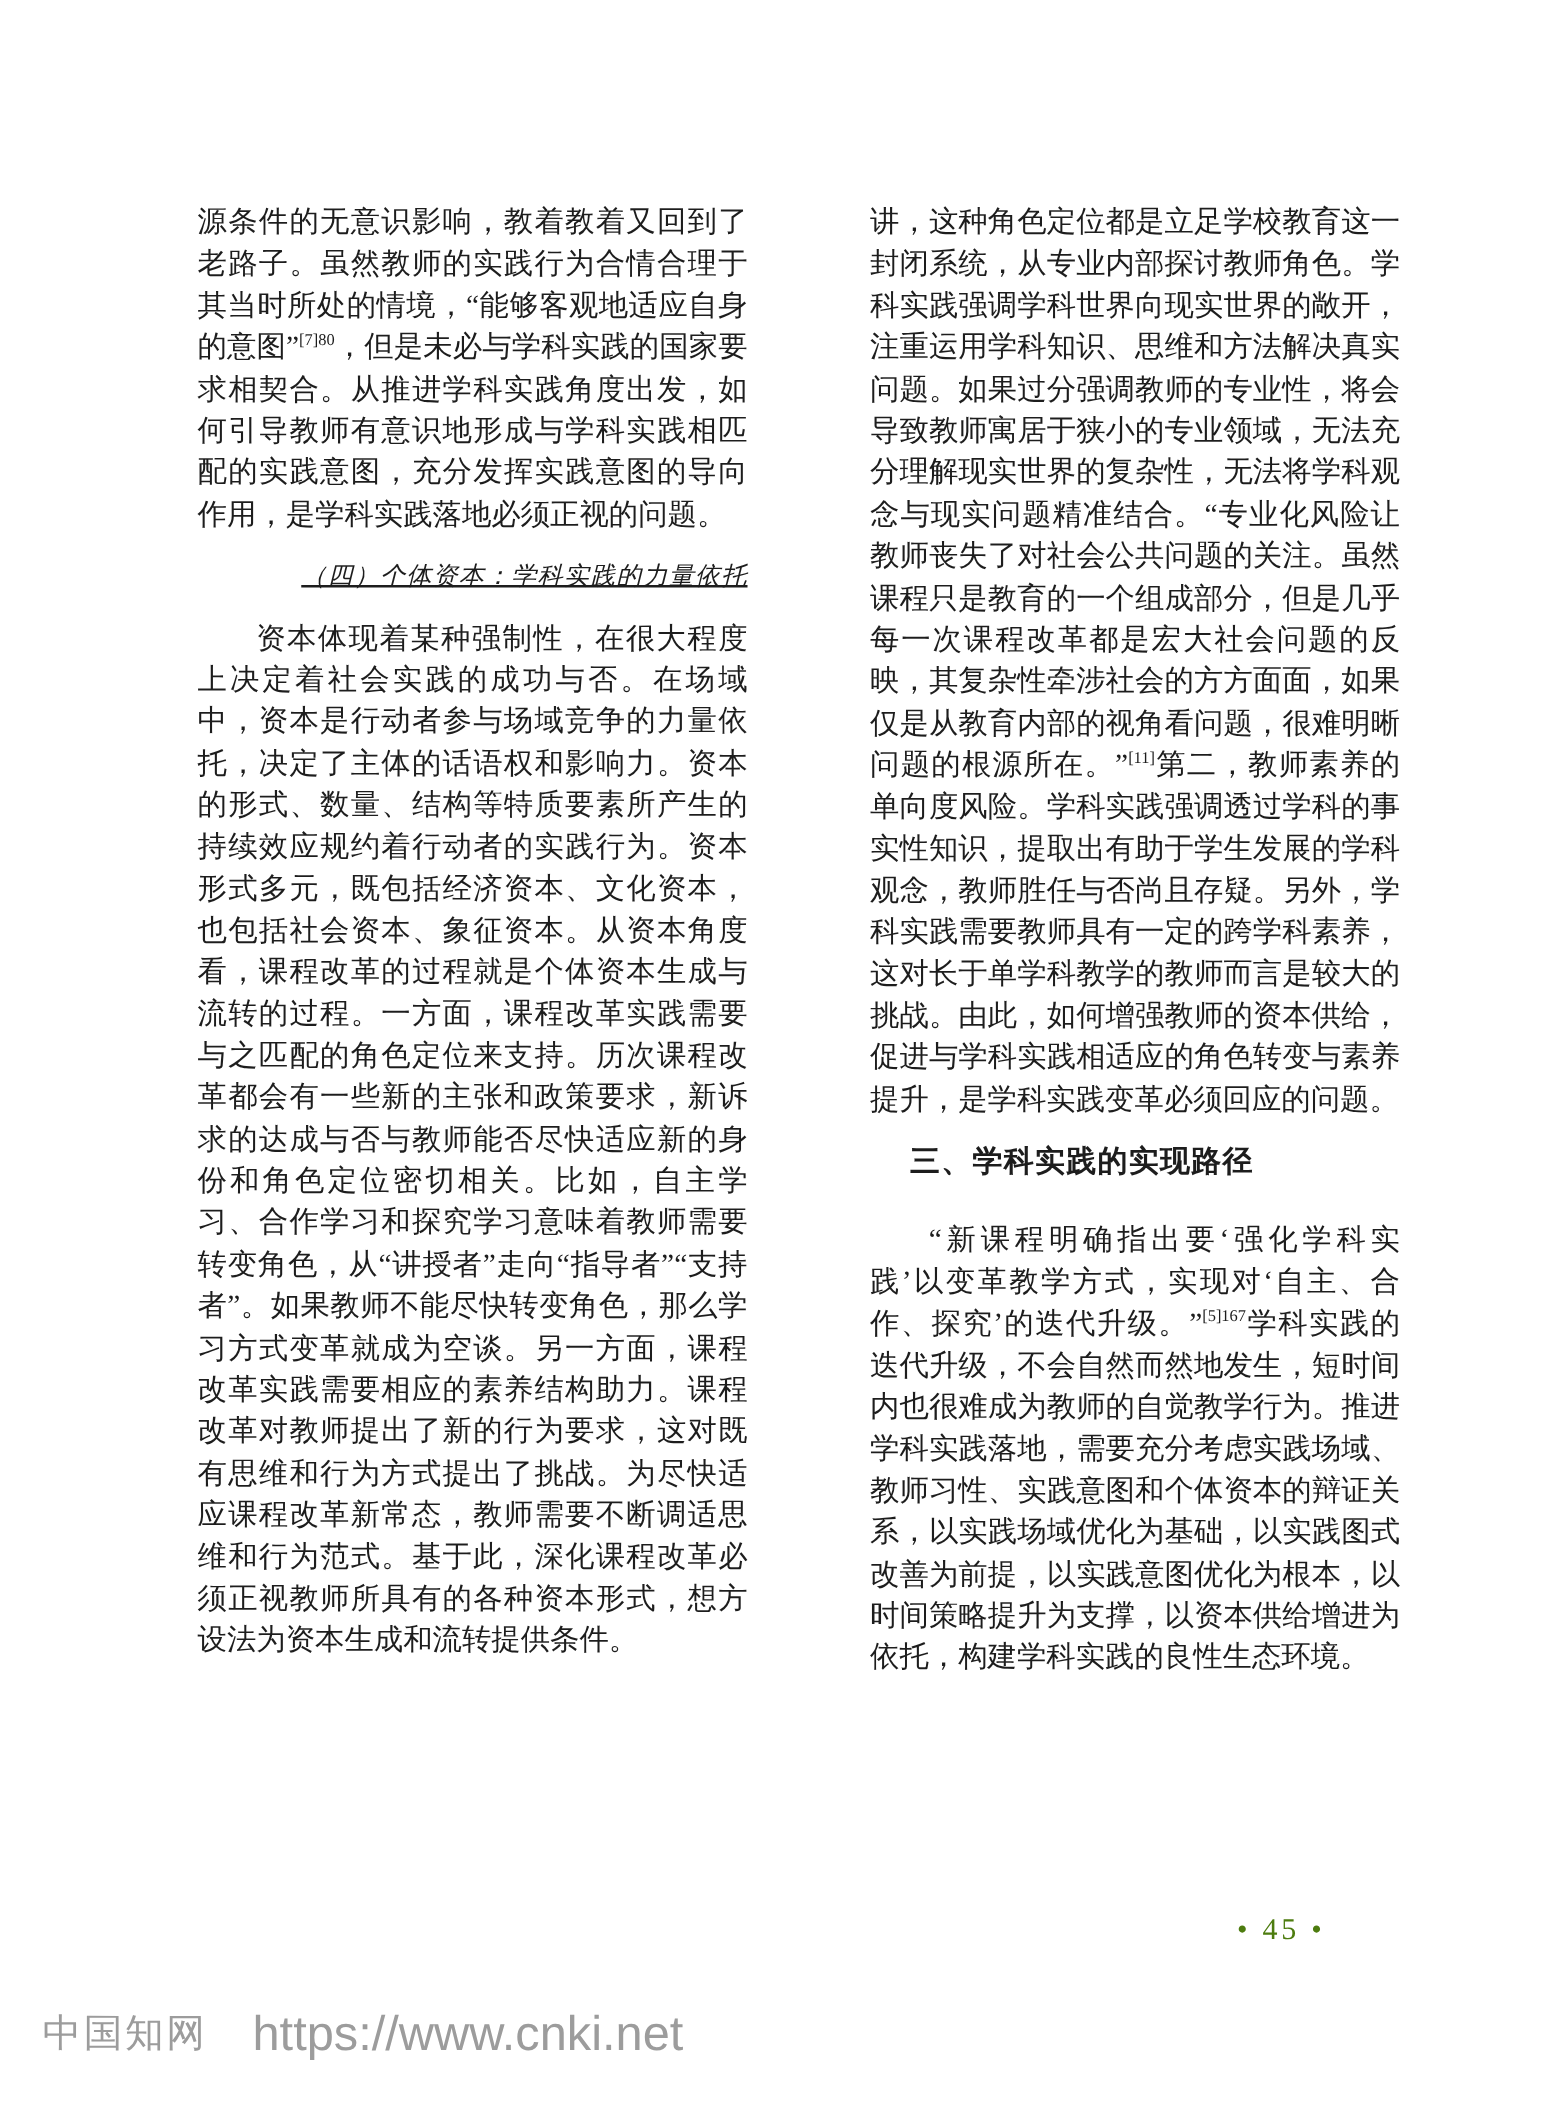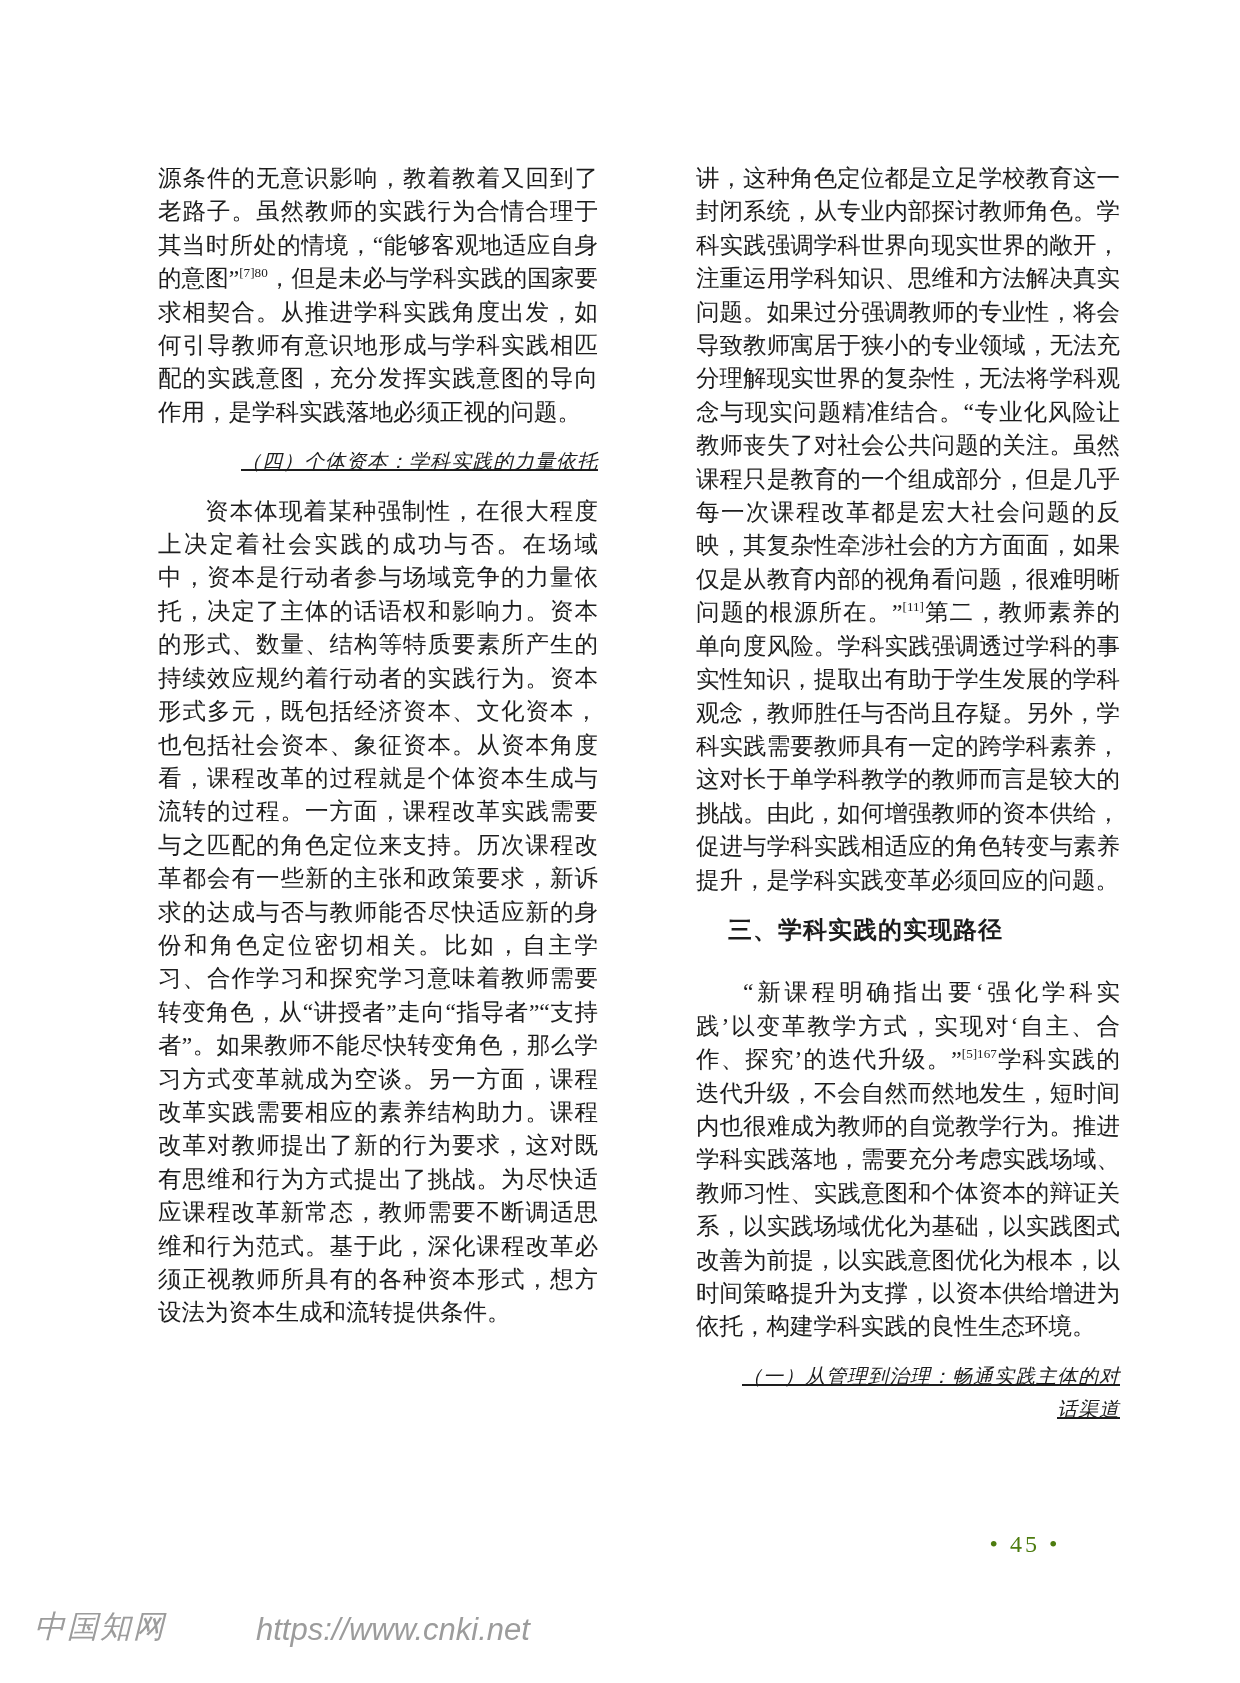--- a/index.html
+++ b/index.html
@@ -53,42 +53,40 @@
     text-align: center;
     font-size: 24px;
     letter-spacing: 3px;
     color: #4d7c0f;
   }
   .footer {
     position: absolute;
     left: 34px;
     top: 1606px;
     display: flex;
-    align-items: flex-end;
-    gap: 46px;
+    align-items: flex-start;
+    gap: 36px;
     color: #9c9c9c;
     font-family: "Liberation Sans", "DejaVu Sans", sans-serif;
-    font-style: italic;
   }
   .footer .brand { font-size: 31px; letter-spacing: 2px; }
-  .footer .url   { font-size: 31px; margin-left: 44px; }
+  .footer .url   { font-size: 39px; }
 </style>
 </head>
 <body>
 
 <div class="page">
   <div class="col col-left">
       <div class="par cont">源条件的无意识影响，教着教着又回到了老路子。虽然教师的实践行为合情合理于其当时所处的情境，“能够客观地适应自身的意图”<sup>[7]80</sup>，但是未必与学科实践的国家要求相契合。从推进学科实践角度出发，如何引导教师有意识地形成与学科实践相匹配的实践意图，充分发挥实践意图的导向作用，是学科实践落地必须正视的问题。</div>
       <div class="par sub">（四）个体资本：学科实践的力量依托</div>
       <div class="par p">资本体现着某种强制性，在很大程度上决定着社会实践的成功与否。在场域中，资本是行动者参与场域竞争的力量依托，决定了主体的话语权和影响力。资本的形式、数量、结构等特质要素所产生的持续效应规约着行动者的实践行为。资本形式多元，既包括经济资本、文化资本，也包括社会资本、象征资本。从资本角度看，课程改革的过程就是个体资本生成与流转的过程。一方面，课程改革实践需要与之匹配的角色定位来支持。历次课程改革都会有一些新的主张和政策要求，新诉求的达成与否与教师能否尽快适应新的身份和角色定位密切相关。比如，自主学习、合作学习和探究学习意味着教师需要转变角色，从“讲授者”走向“指导者”“支持者”。如果教师不能尽快转变角色，那么学习方式变革就成为空谈。另一方面，课程改革实践需要相应的素养结构助力。课程改革对教师提出了新的行为要求，这对既有思维和行为方式提出了挑战。为尽快适应课程改革新常态，教师需要不断调适思维和行为范式。基于此，深化课程改革必须正视教师所具有的各种资本形式，想方设法为资本生成和流转提供条件。</div>
     </div>
   <div class="col col-right">
       <div class="par cont">讲，这种角色定位都是立足学校教育这一封闭系统，从专业内部探讨教师角色。学科实践强调学科世界向现实世界的敞开，注重运用学科知识、思维和方法解决真实问题。如果过分强调教师的专业性，将会导致教师寓居于狭小的专业领域，无法充分理解现实世界的复杂性，无法将学科观念与现实问题精准结合。“专业化风险让教师丧失了对社会公共问题的关注。虽然课程只是教育的一个组成部分，但是几乎每一次课程改革都是宏大社会问题的反映，其复杂性牵涉社会的方方面面，如果仅是从教育内部的视角看问题，很难明晰问题的根源所在。”<sup>[11]</sup>第二，教师素养的单向度风险。学科实践强调透过学科的事实性知识，提取出有助于学生发展的学科观念，教师胜任与否尚且存疑。另外，学科实践需要教师具有一定的跨学科素养，这对长于单学科教学的教师而言是较大的挑战。由此，如何增强教师的资本供给，促进与学科实践相适应的角色转变与素养提升，是学科实践变革必须回应的问题。</div>
       <div class="par h">三、学科实践的实现路径</div>
       <div class="par p">“新课程明确指出要‘强化学科实践’以变革教学方式，实现对‘自主、合作、探究’的迭代升级。”<sup>[5]167</sup>学科实践的迭代升级，不会自然而然地发生，短时间内也很难成为教师的自觉教学行为。推进学科实践落地，需要充分考虑实践场域、教师习性、实践意图和个体资本的辩证关系，以实践场域优化为基础，以实践图式改善为前提，以实践意图优化为根本，以时间策略提升为支撑，以资本供给增进为依托，构建学科实践的良性生态环境。</div>
-      <div class="par sub">（一）从管理到治理：畅通实践主体的对话渠道</div>
     </div>
   <div class="page-number">• 45 •</div>
   <div class="footer">
     <span class="brand">中国知网</span>
     <span class="url">https://www.cnki.net</span>
   </div>
 </div>
 
 </body></html>

